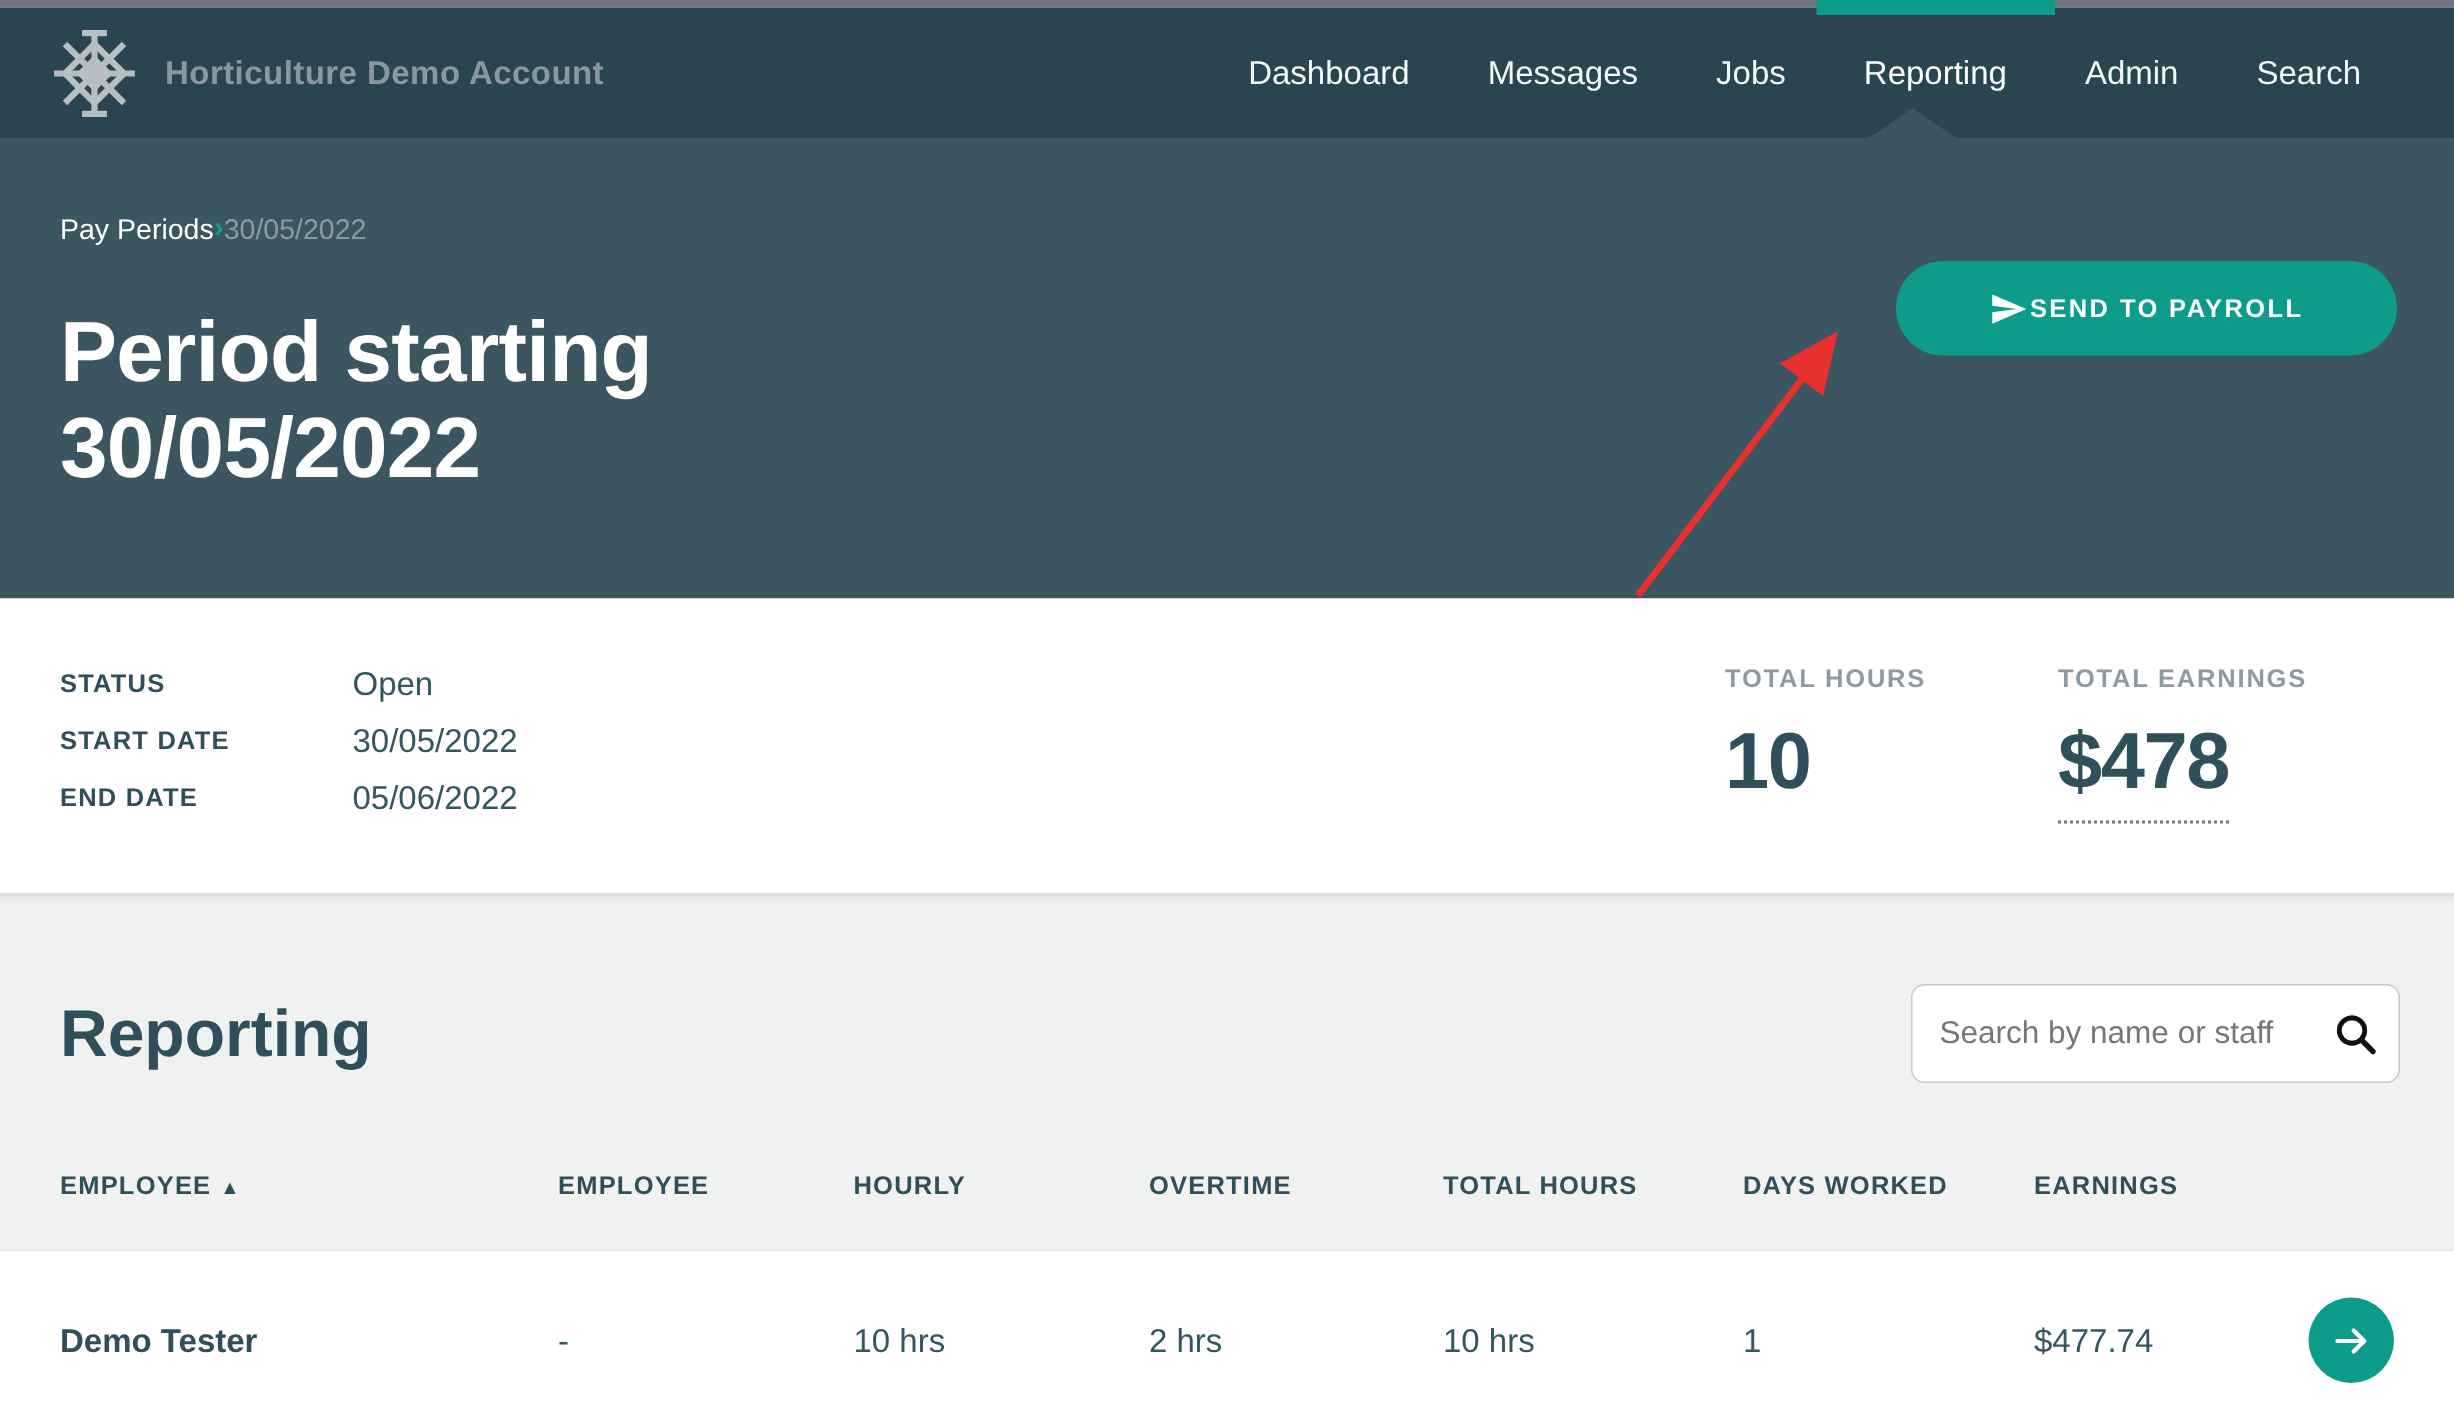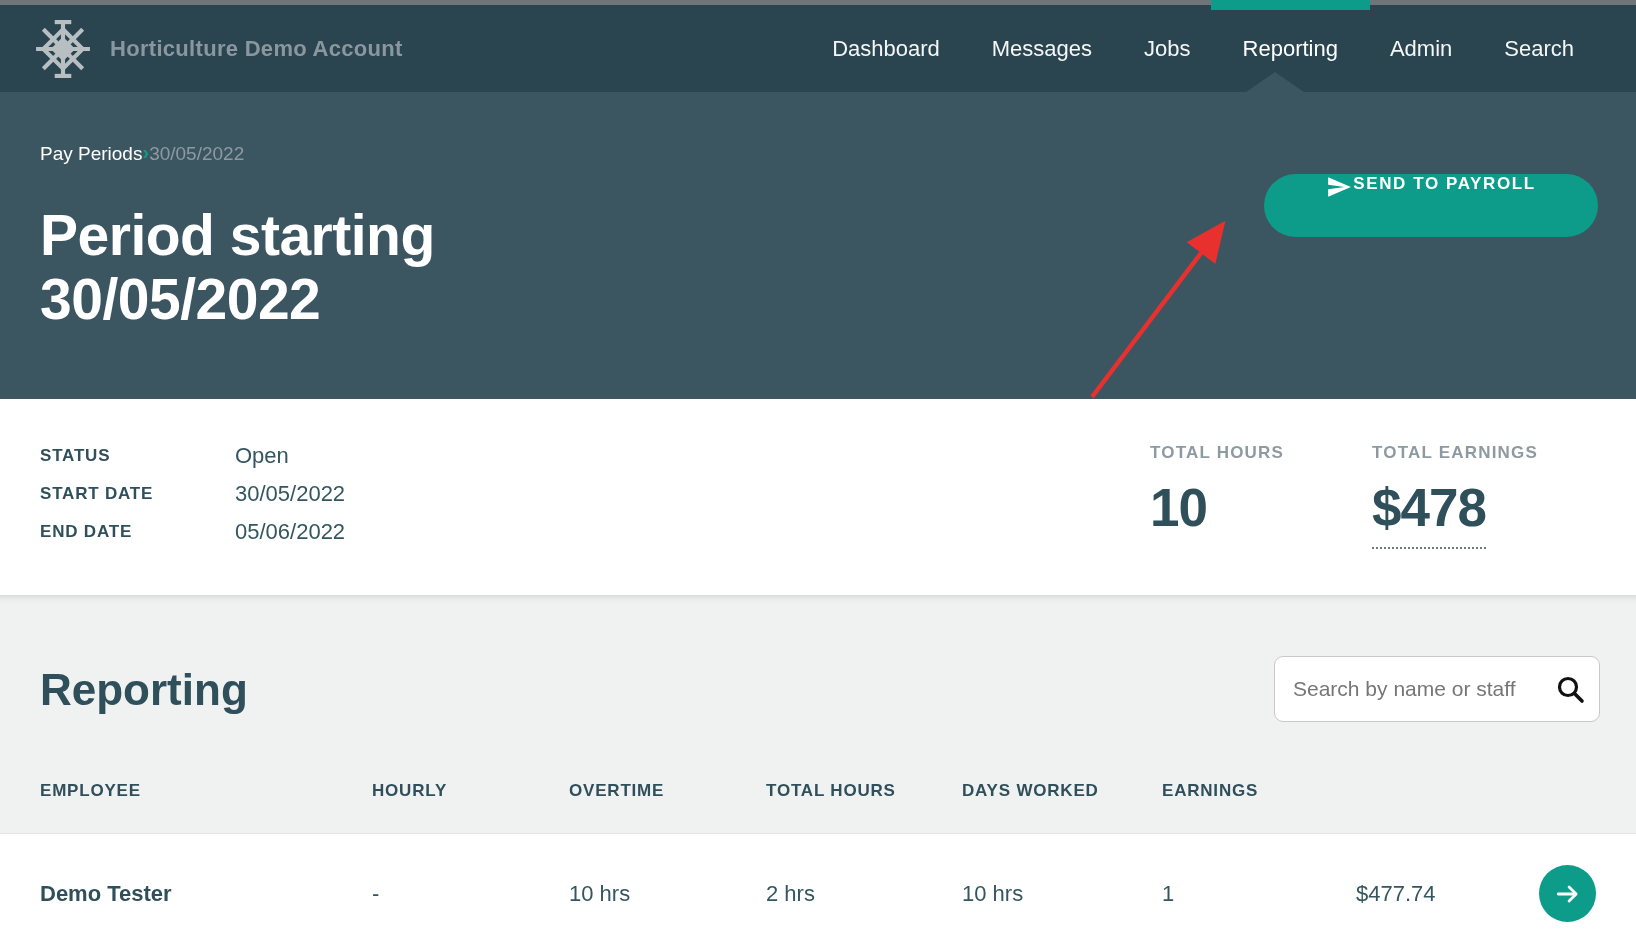--- a/index.html
+++ b/index.html
@@ -25,21 +25,21 @@
     border-left:29px solid transparent; border-right:29px solid transparent;
     border-bottom:20px solid #3b5661; }
   .breadcrumb { padding-top:50px; display:flex; align-items:center; font-size:19px; }
   .breadcrumb .parent { color:#ffffff; }
   .breadcrumb .chev { color:#0d9c8a; font-size:20px; font-weight:700; transform:translateY(-1px); }
   .breadcrumb .current { color:#8e9aa1; }
   .hero-title { margin-top:38px; font-size:57px; font-weight:700; color:#ffffff;
     line-height:1.13; letter-spacing:-0.5px; }
   .send-btn { position:absolute; top:82px; right:38px; width:334px; height:63px;
     border:none; border-radius:32px; background:#0d9c8a; color:#ffffff;
-    display:flex; justify-content:center; gap:1px;
+    display:flex; align-items:center; justify-content:center; gap:1px;
     font-family:inherit; font-size:17px; font-weight:700; letter-spacing:1.6px; cursor:pointer; }
   .send-btn svg { width:26px; height:26px; }
   .annotation-arrow { position:absolute; left:0; top:0; width:1636px; height:307px;
     pointer-events:none; }
 
   
   .stats { height:196px; background:#ffffff; position:relative;padding-left:23px; }
   .stats-fields { position:absolute; left:40px; top:44px; display:grid;
     grid-template-columns:195px auto; row-gap:12px; align-items:center; }
   .field-label { font-size:17px; font-weight:700; color:#2f4f5b; letter-spacing:.8px; }
@@ -176,20 +176,23 @@
 
   <div class="search-box">
     <input type="text" placeholder="Search by name or staff" style="">
     <svg viewBox="0 0 30 30" fill="none">
       <circle cx="13" cy="13" r="8.5" stroke="#111111" stroke-width="3.2"></circle>
       <line x1="19.5" y1="19.5" x2="27" y2="27" stroke="#111111" stroke-width="3.6" stroke-linecap="round"></line>
     </svg>
   </div>
 
   <div class="emp-grid table-header">
+    <div class="th">
+      <span>EMPLOYEE</span><span class="sort">▲</span>
+    </div>
     <div class="th">EMPLOYEE</div>
     <div class="th">HOURLY</div>
     <div class="th">OVERTIME</div>
     <div class="th">TOTAL HOURS</div>
     <div class="th">DAYS WORKED</div>
     <div class="th">EARNINGS</div>
   </div>
 
   <div class="emp-grid table-row">
     <div class="td emp-name">Demo Tester</div>

